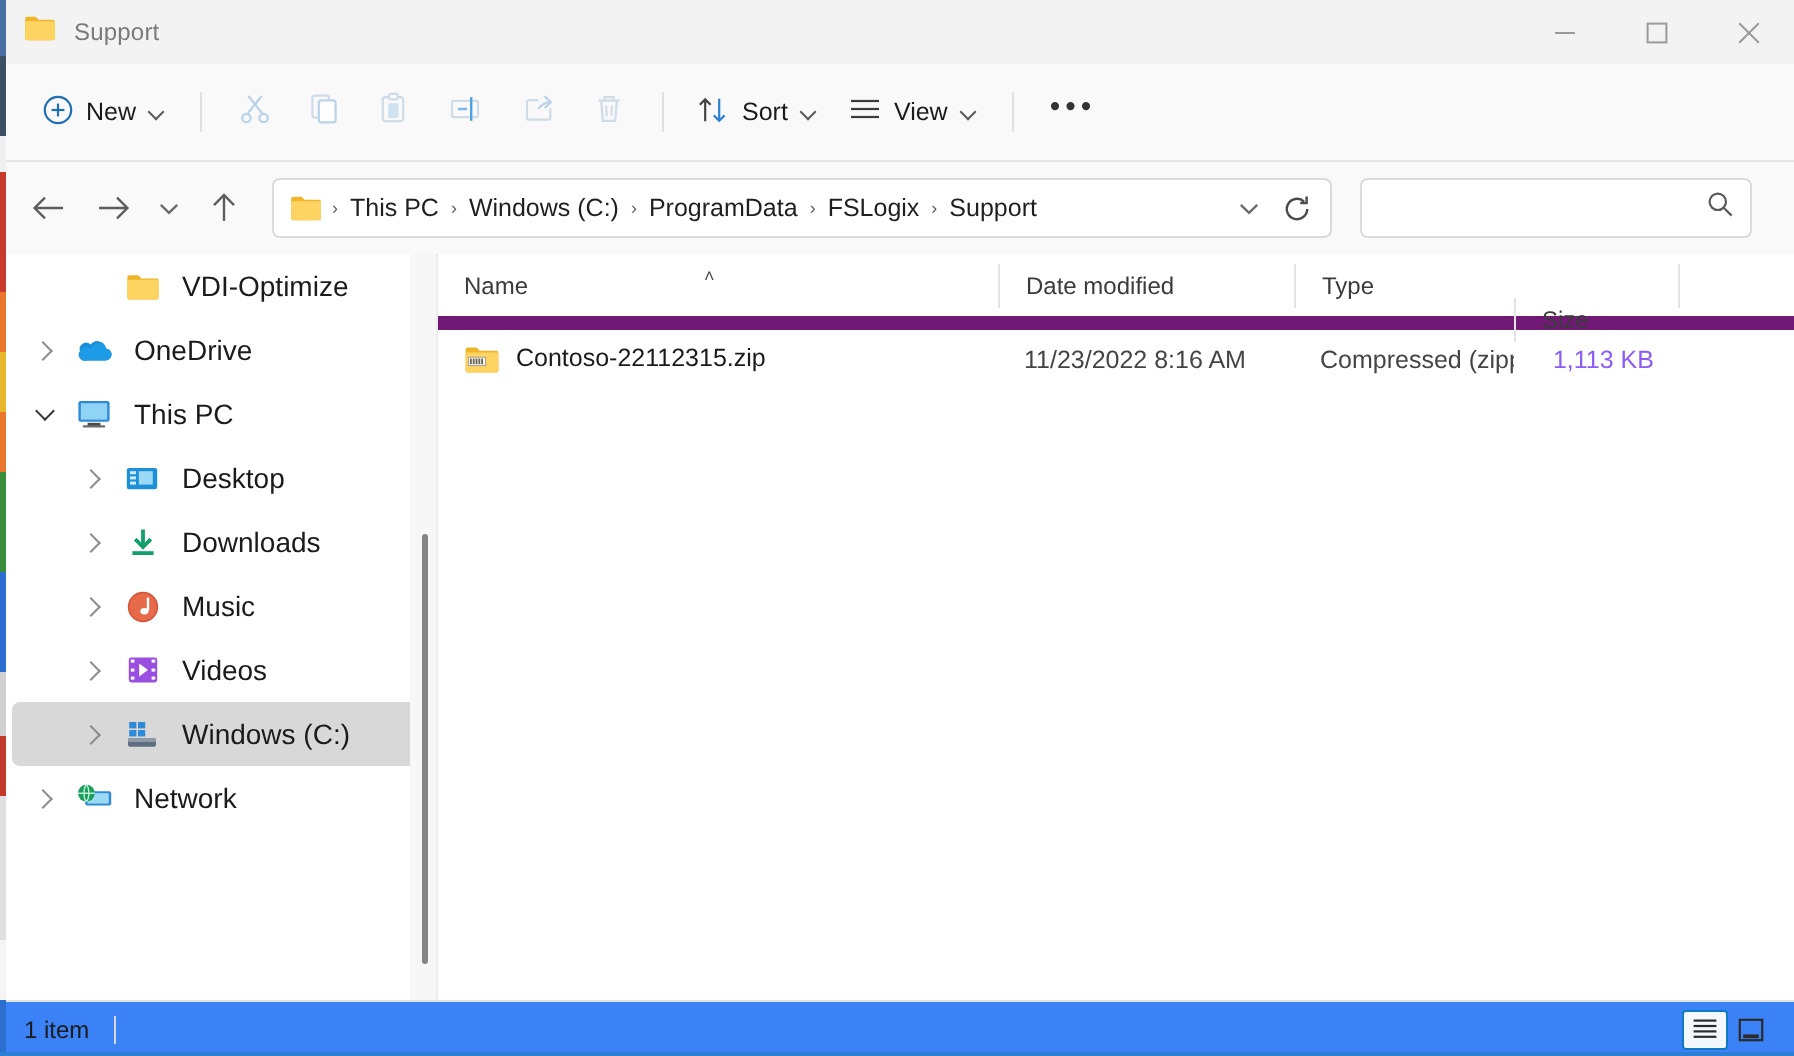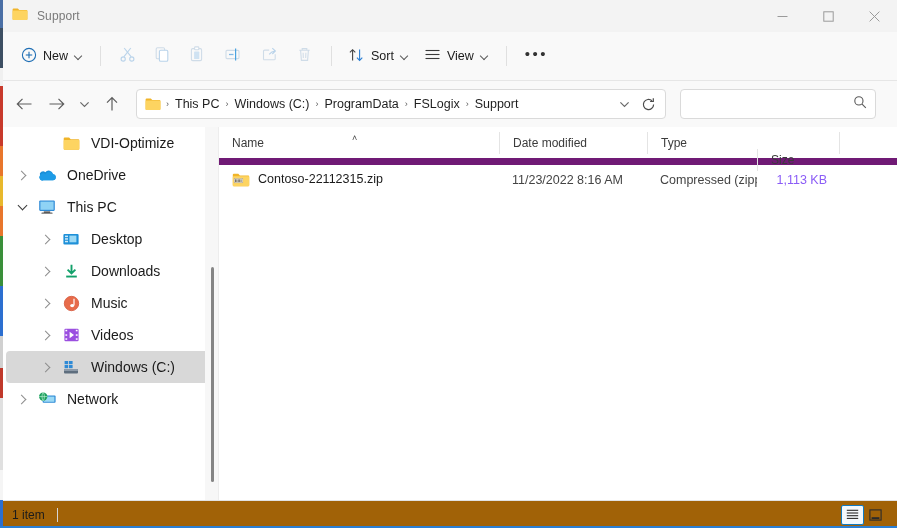--- a/index.html
+++ b/index.html
@@ -364,21 +364,21 @@
   }
   .cell-name { width: 280px; gap: 8px; }
   .cell-date { width: 148px; color: #444; }
   .cell-type { width: 110px; color: #444; }
   .cell-size { width: 82px; color: #8b5cf6; justify-content: flex-end; padding-right: 12px; padding-left: 16px;}
 
   
   .statusbar {
     height: 27px;
     flex: none;
-    background: #a16207;
+    background: #3b82f6;
     border-top: 1px solid #e2e2e2;
     display: flex;
     align-items: center;
     padding-left: 12px;
     position: relative;
     z-index: 12;
   }
   .status-text {
     font-size: 12px;
     color: #1b1b1b;

